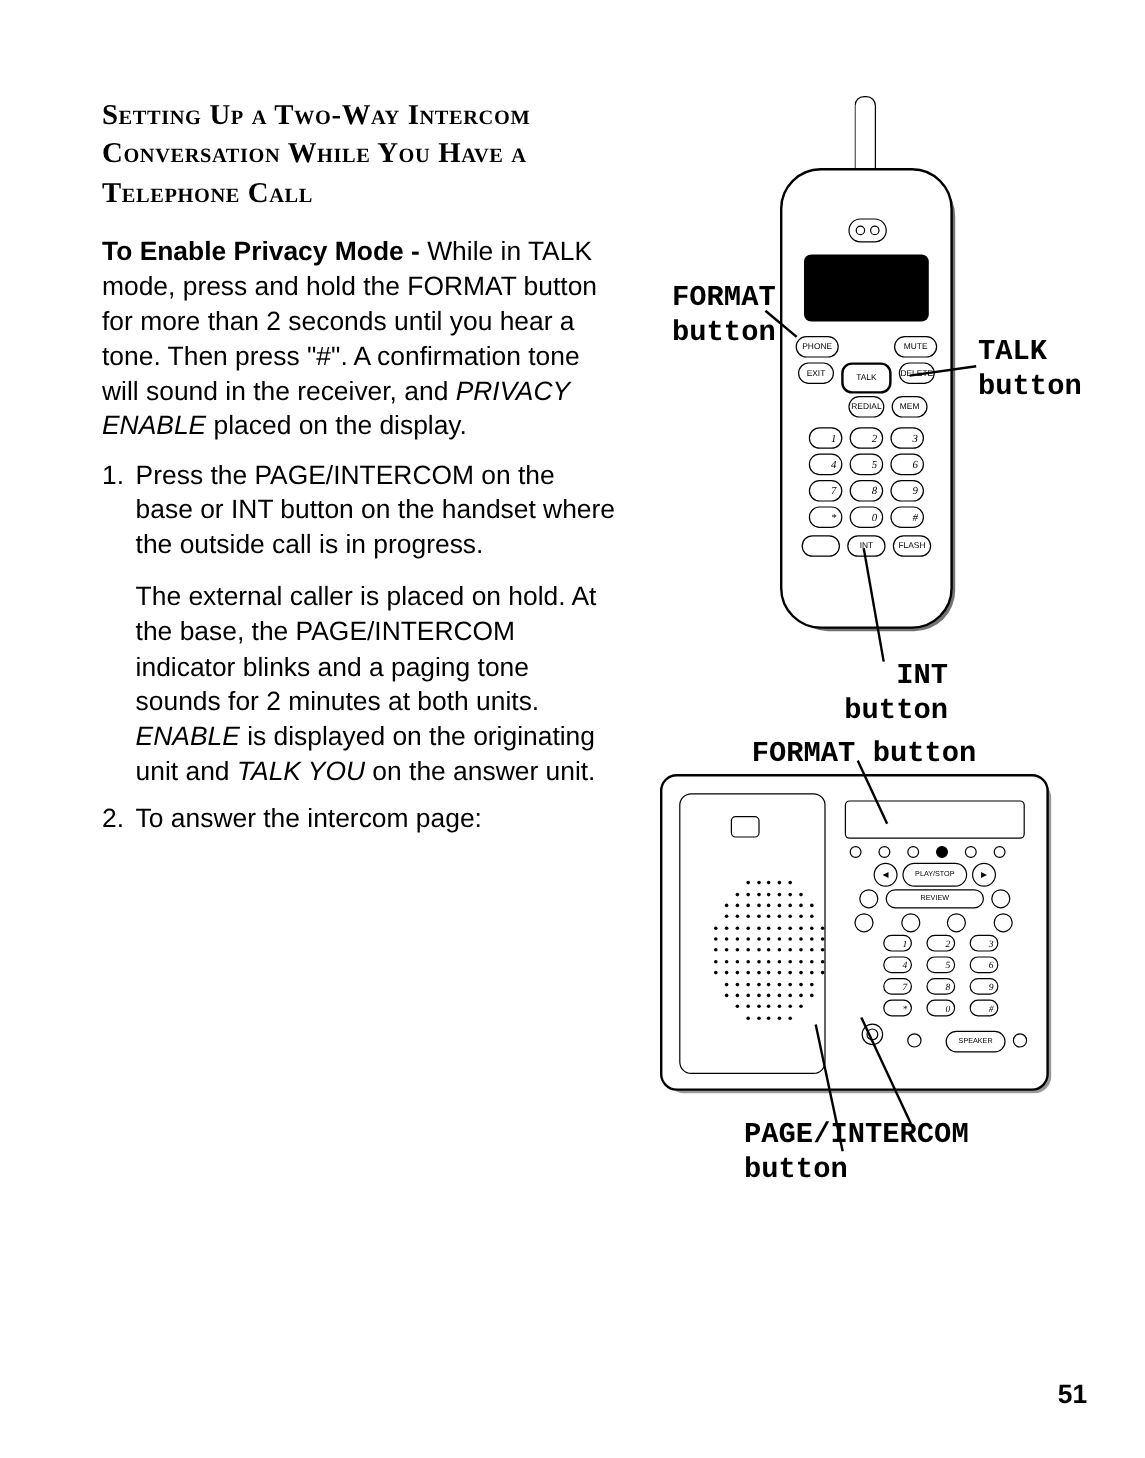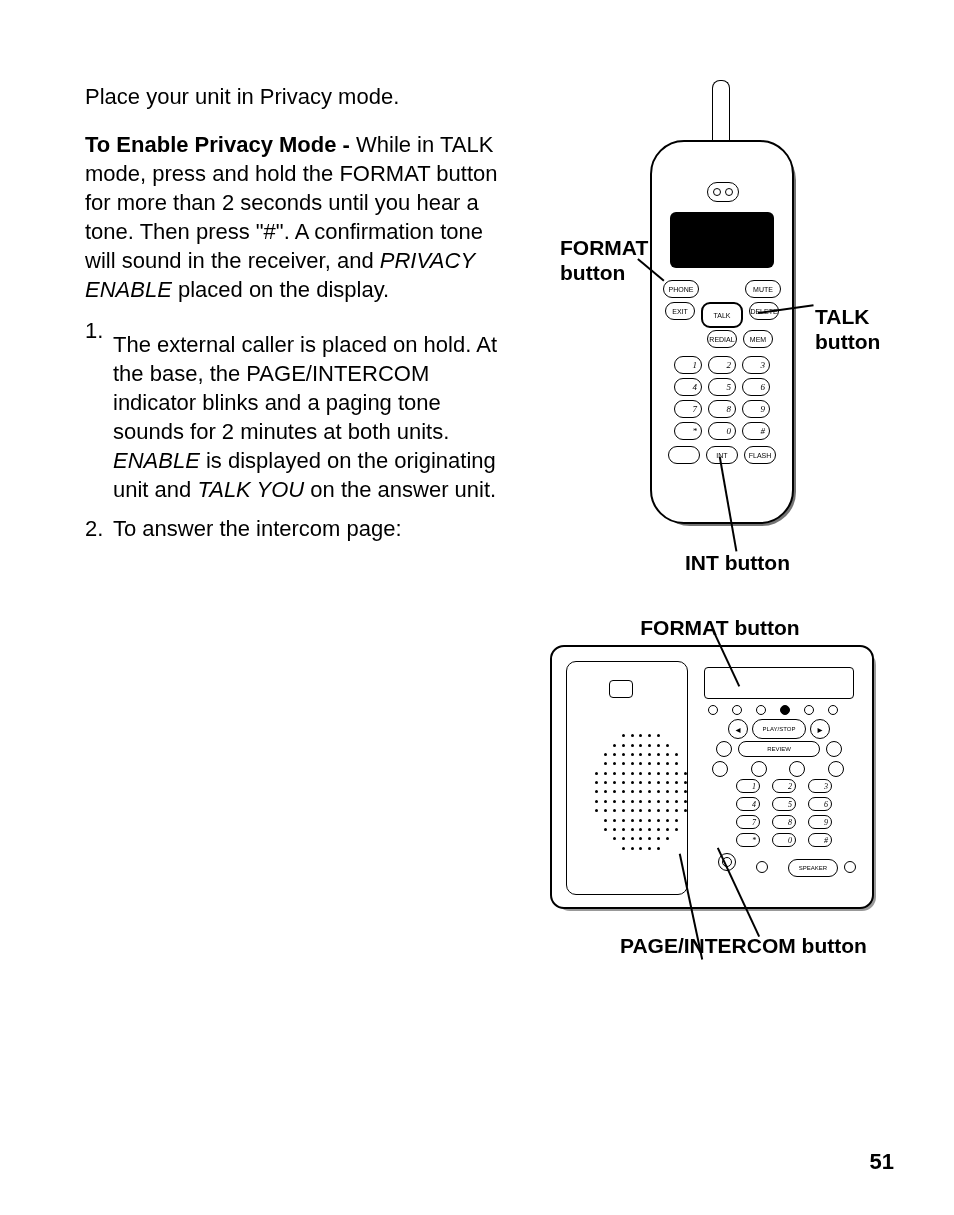--- a/index.html
+++ b/index.html
@@ -7,26 +7,26 @@
   .heading{font-family:Georgia,"Times New Roman",serif;font-weight:bold;font-size:24px;line-height:1.35;font-variant:small-caps;letter-spacing:.5px;max-width:430px;}
   .intro{font-size:22px;line-height:1.35;max-width:430px;margin-top:2px;}
   .para{font-size:22px;line-height:1.32;max-width:430px;margin-top:18px;}
   .bold{font-weight:bold;}
   .italic{font-style:italic;}
   .ol{list-style:none;padding:0;margin:12px 0 0 0;max-width:430px;}
   .li{display:flex;font-size:22px;line-height:1.32;margin-top:10px;}
   .li .num{flex:0 0 28px;}
   .li .body{flex:1;}
   .sub{margin-top:14px;}
-  .pagenum{position:absolute;right:60px;bottom:40px;font-weight:bold;font-size:22px;}
+  .pagenum{position:absolute;right:48px;bottom:40px;font-weight:bold;font-size:22px;}
   
   .ill{position:absolute;}
   .ill-handset{left:560px;top:80px;width:330px;height:520px;}
   .ill-base{left:540px;top:615px;width:360px;height:370px;}
-  .label{font-family:Liberation Sans, sans-serif;font-weight:bold;font-size:21px;line-height:1.2;position:absolute;}
+  .label{font-family:Liberation Mono, monospace;font-weight:bold;font-size:24px;line-height:1.2;position:absolute;}
   
   .handset{position:absolute;left:90px;top:0;width:140px;height:440px;}
   .antenna{position:absolute;left:62px;top:0;width:16px;height:70px;border:1.5px solid #000;border-bottom:none;border-radius:8px 8px 0 0;}
   .hs-body{position:absolute;left:0;top:60px;width:140px;height:380px;border:2px solid #000;border-radius:34px;background:#fff;}
   .hs-shadow{position:absolute;left:6px;top:66px;width:140px;height:380px;border-radius:34px;background:#000;opacity:.55;}
   .earpiece{position:absolute;left:55px;top:40px;width:30px;height:18px;border:1.5px solid #000;border-radius:10px;}
   .earpiece::before,.earpiece::after{content:"";position:absolute;width:6px;height:6px;border:1px solid #000;border-radius:50%;top:5px;}
   .earpiece::before{left:5px;} .earpiece::after{right:5px;}
   .screen{position:absolute;left:18px;top:70px;width:104px;height:56px;background:#000;border-radius:6px;}
   .row{position:absolute;left:0;width:100%;display:flex;justify-content:center;gap:6px;}
@@ -65,44 +65,45 @@
   .pgind{position:absolute;left:20px;top:192px;width:16px;height:16px;border:1.3px solid #000;border-radius:50%;}
   .pgind::after{content:"";position:absolute;left:3px;top:3px;width:8px;height:8px;border:1px solid #000;border-radius:50%;}
   .spkbtn{position:absolute;left:90px;top:198px;width:48px;height:16px;border:1.4px solid #000;border-radius:9px;font-size:6px;display:flex;align-items:center;justify-content:center;}
   .smc{position:absolute;width:10px;height:10px;border:1.2px solid #000;border-radius:50%;}
 </style>
 </head>
 <body>
 
 <div class="page">
 
-  <div class="intro">Place your unit in Privacy mode.</div>
+  <div class="heading">Setting Up a Two-Way Intercom Conversation While You Have a Telephone Call</div>
 
   <div class="para">
     <span class="bold">To Enable Privacy Mode - </span><span>While in TALK mode, press and hold the FORMAT button for more than 2 seconds until you hear a tone. Then press "#". A confirmation tone will sound in the receiver, and </span><span class="italic">PRIVACY ENABLE</span><span> placed on the display.</span>
   </div>
 
   <ol class="ol">
     <li class="li">
       <div class="num">1.</div>
       <div class="body">
+        <div>Press the PAGE/INTERCOM on the base or INT button on the handset where the outside call is in progress.</div>
         <div class="sub">
           <span>The external caller is placed on hold. At the base, the PAGE/INTERCOM indicator blinks and a paging tone sounds for 2 minutes at both units. </span><span class="italic">ENABLE</span><span> is displayed on the originating unit and </span><span class="italic">TALK YOU</span><span> on the answer unit.</span>
         </div>
       </div>
     </li>
     <li class="li">
       <div class="num">2.</div>
       <div class="body">To answer the intercom page:</div>
     </li>
   </ol>
 
   <div class="ill ill-handset">
     <div class="label" style="left:0;top:155px;width:90px;">FORMAT button</div>
-    <div class="label" style="left:255px;top:224px;width:70px;">TALK button</div>
+    <div class="label" style="left:255px;top:200px;width:70px;">TALK button</div>
     <div class="label" style="left:90px;top:470px;width:140px;text-align:right;">INT button</div>
 
     <div class="handset">
       <div class="antenna"></div>
       <div class="hs-shadow"></div>
       <div class="hs-body">
         <div class="earpiece"></div>
         <div class="screen"></div>
 
         <div class="row r1">

